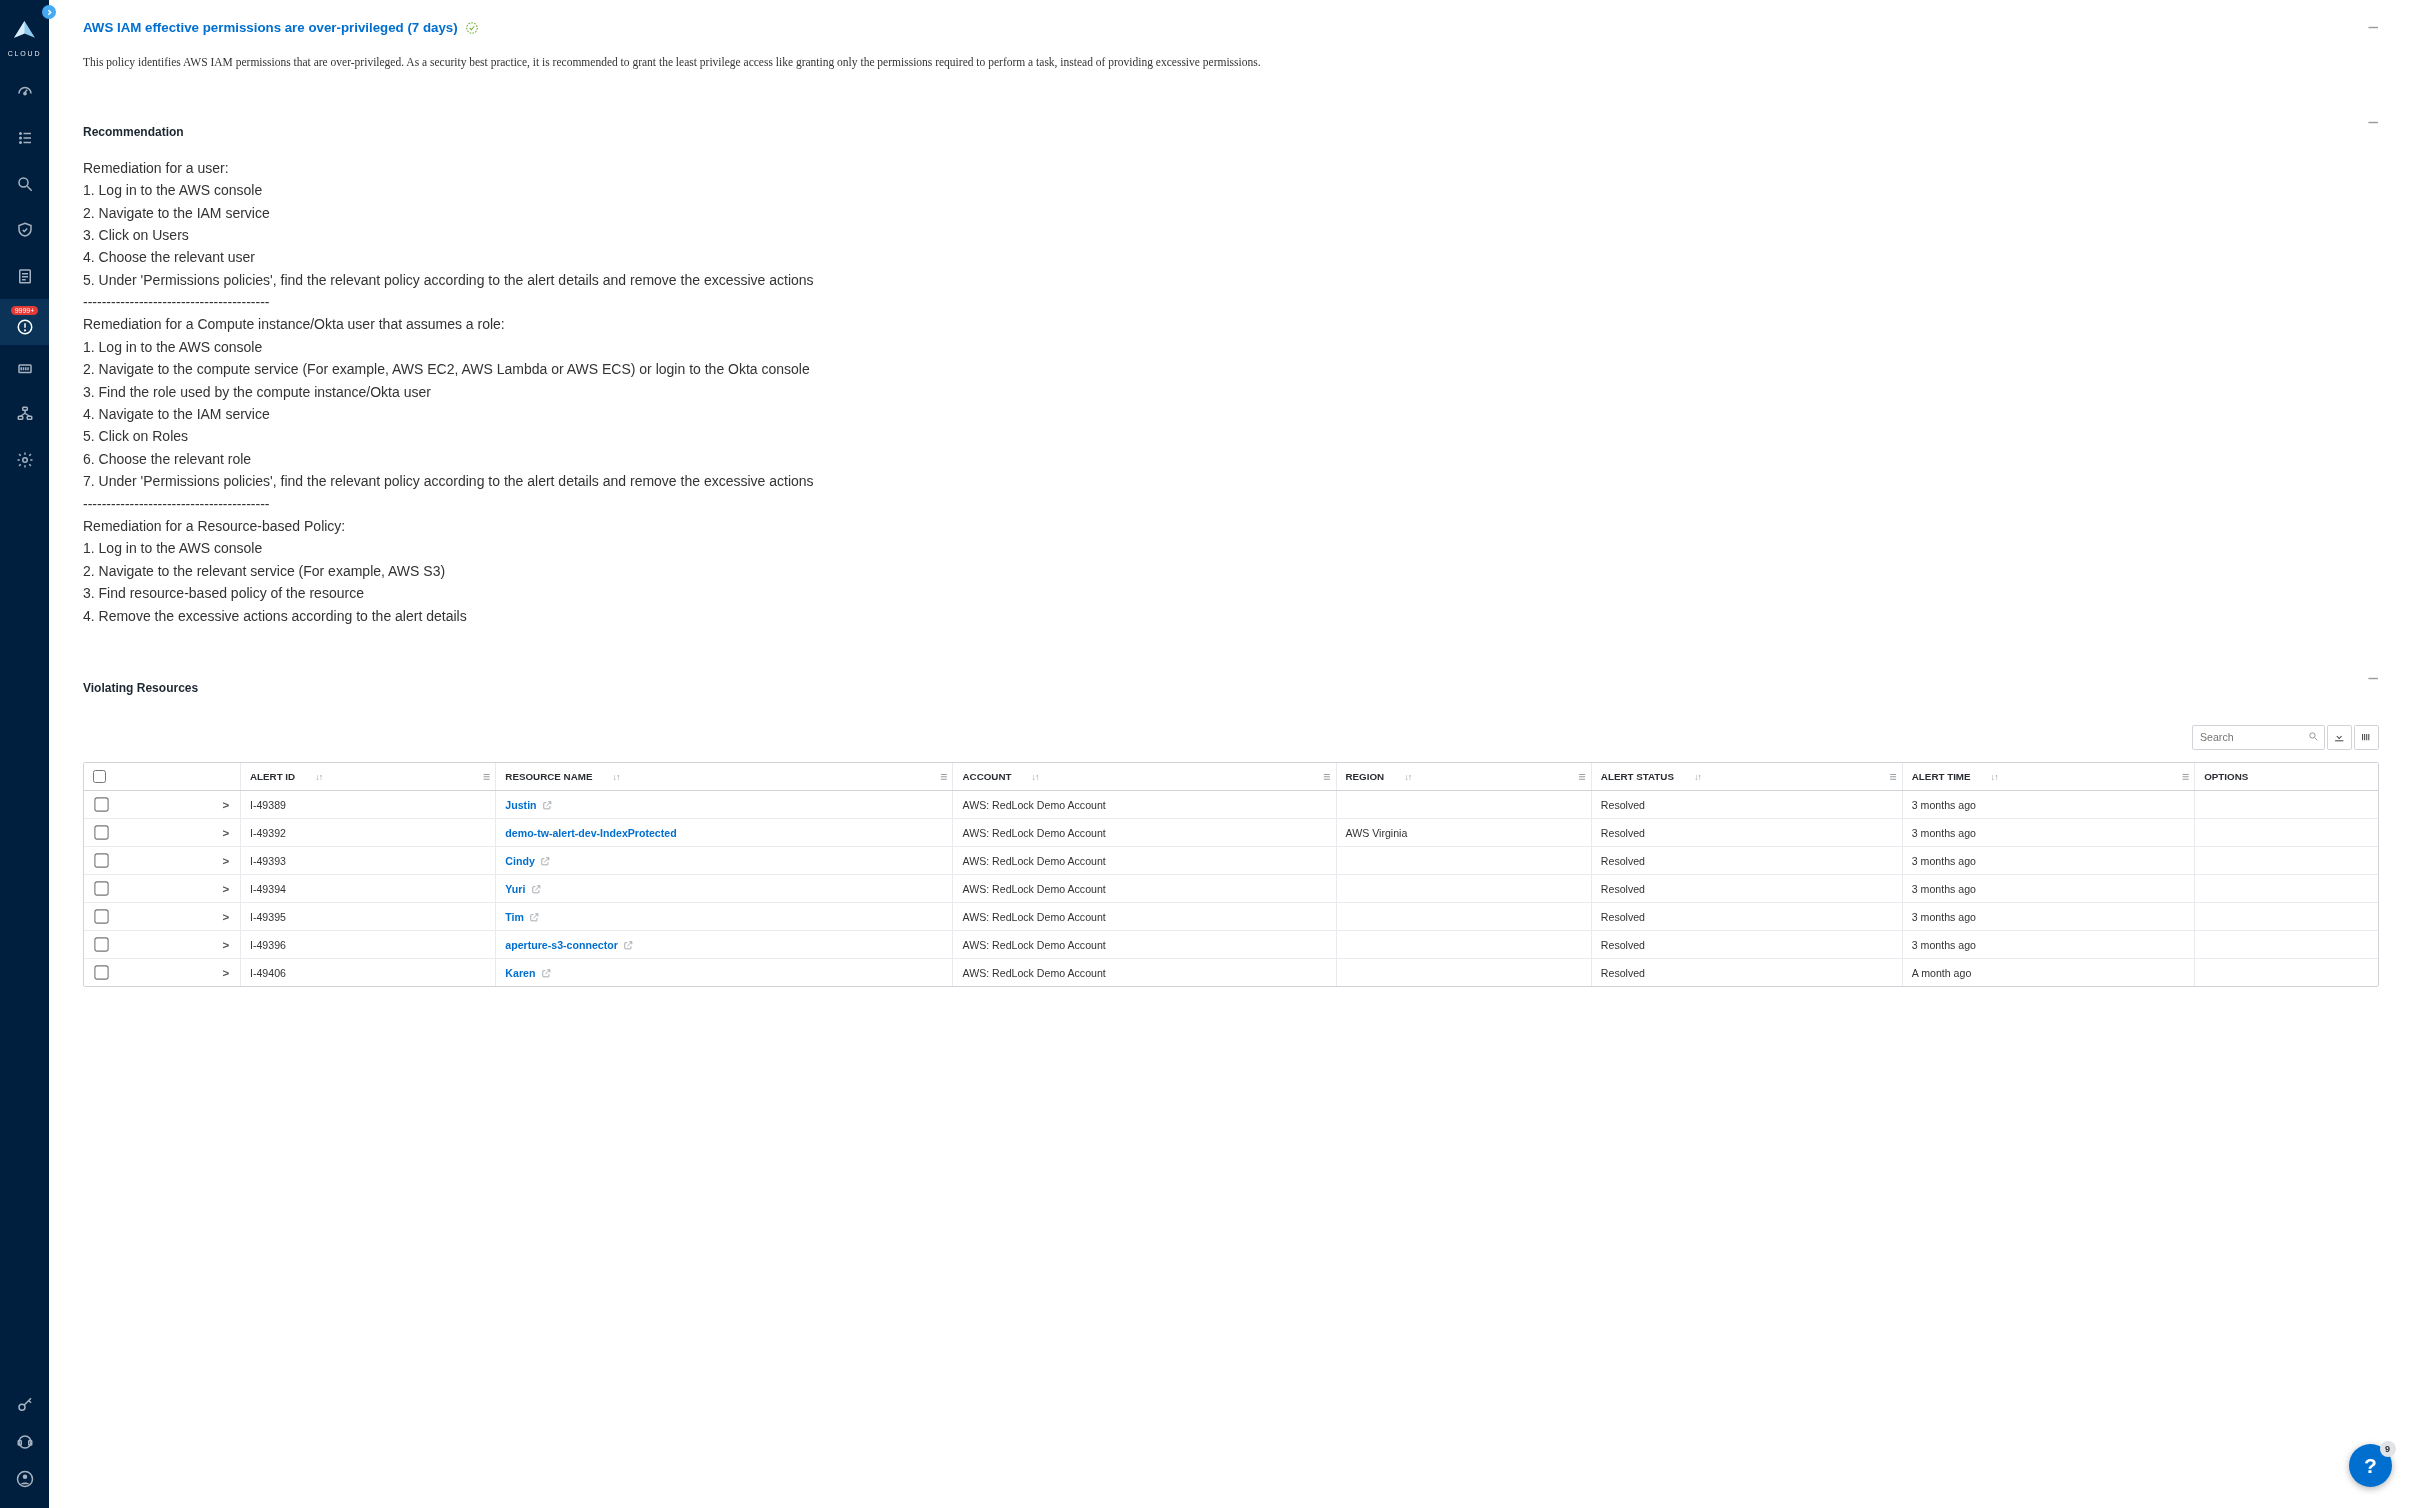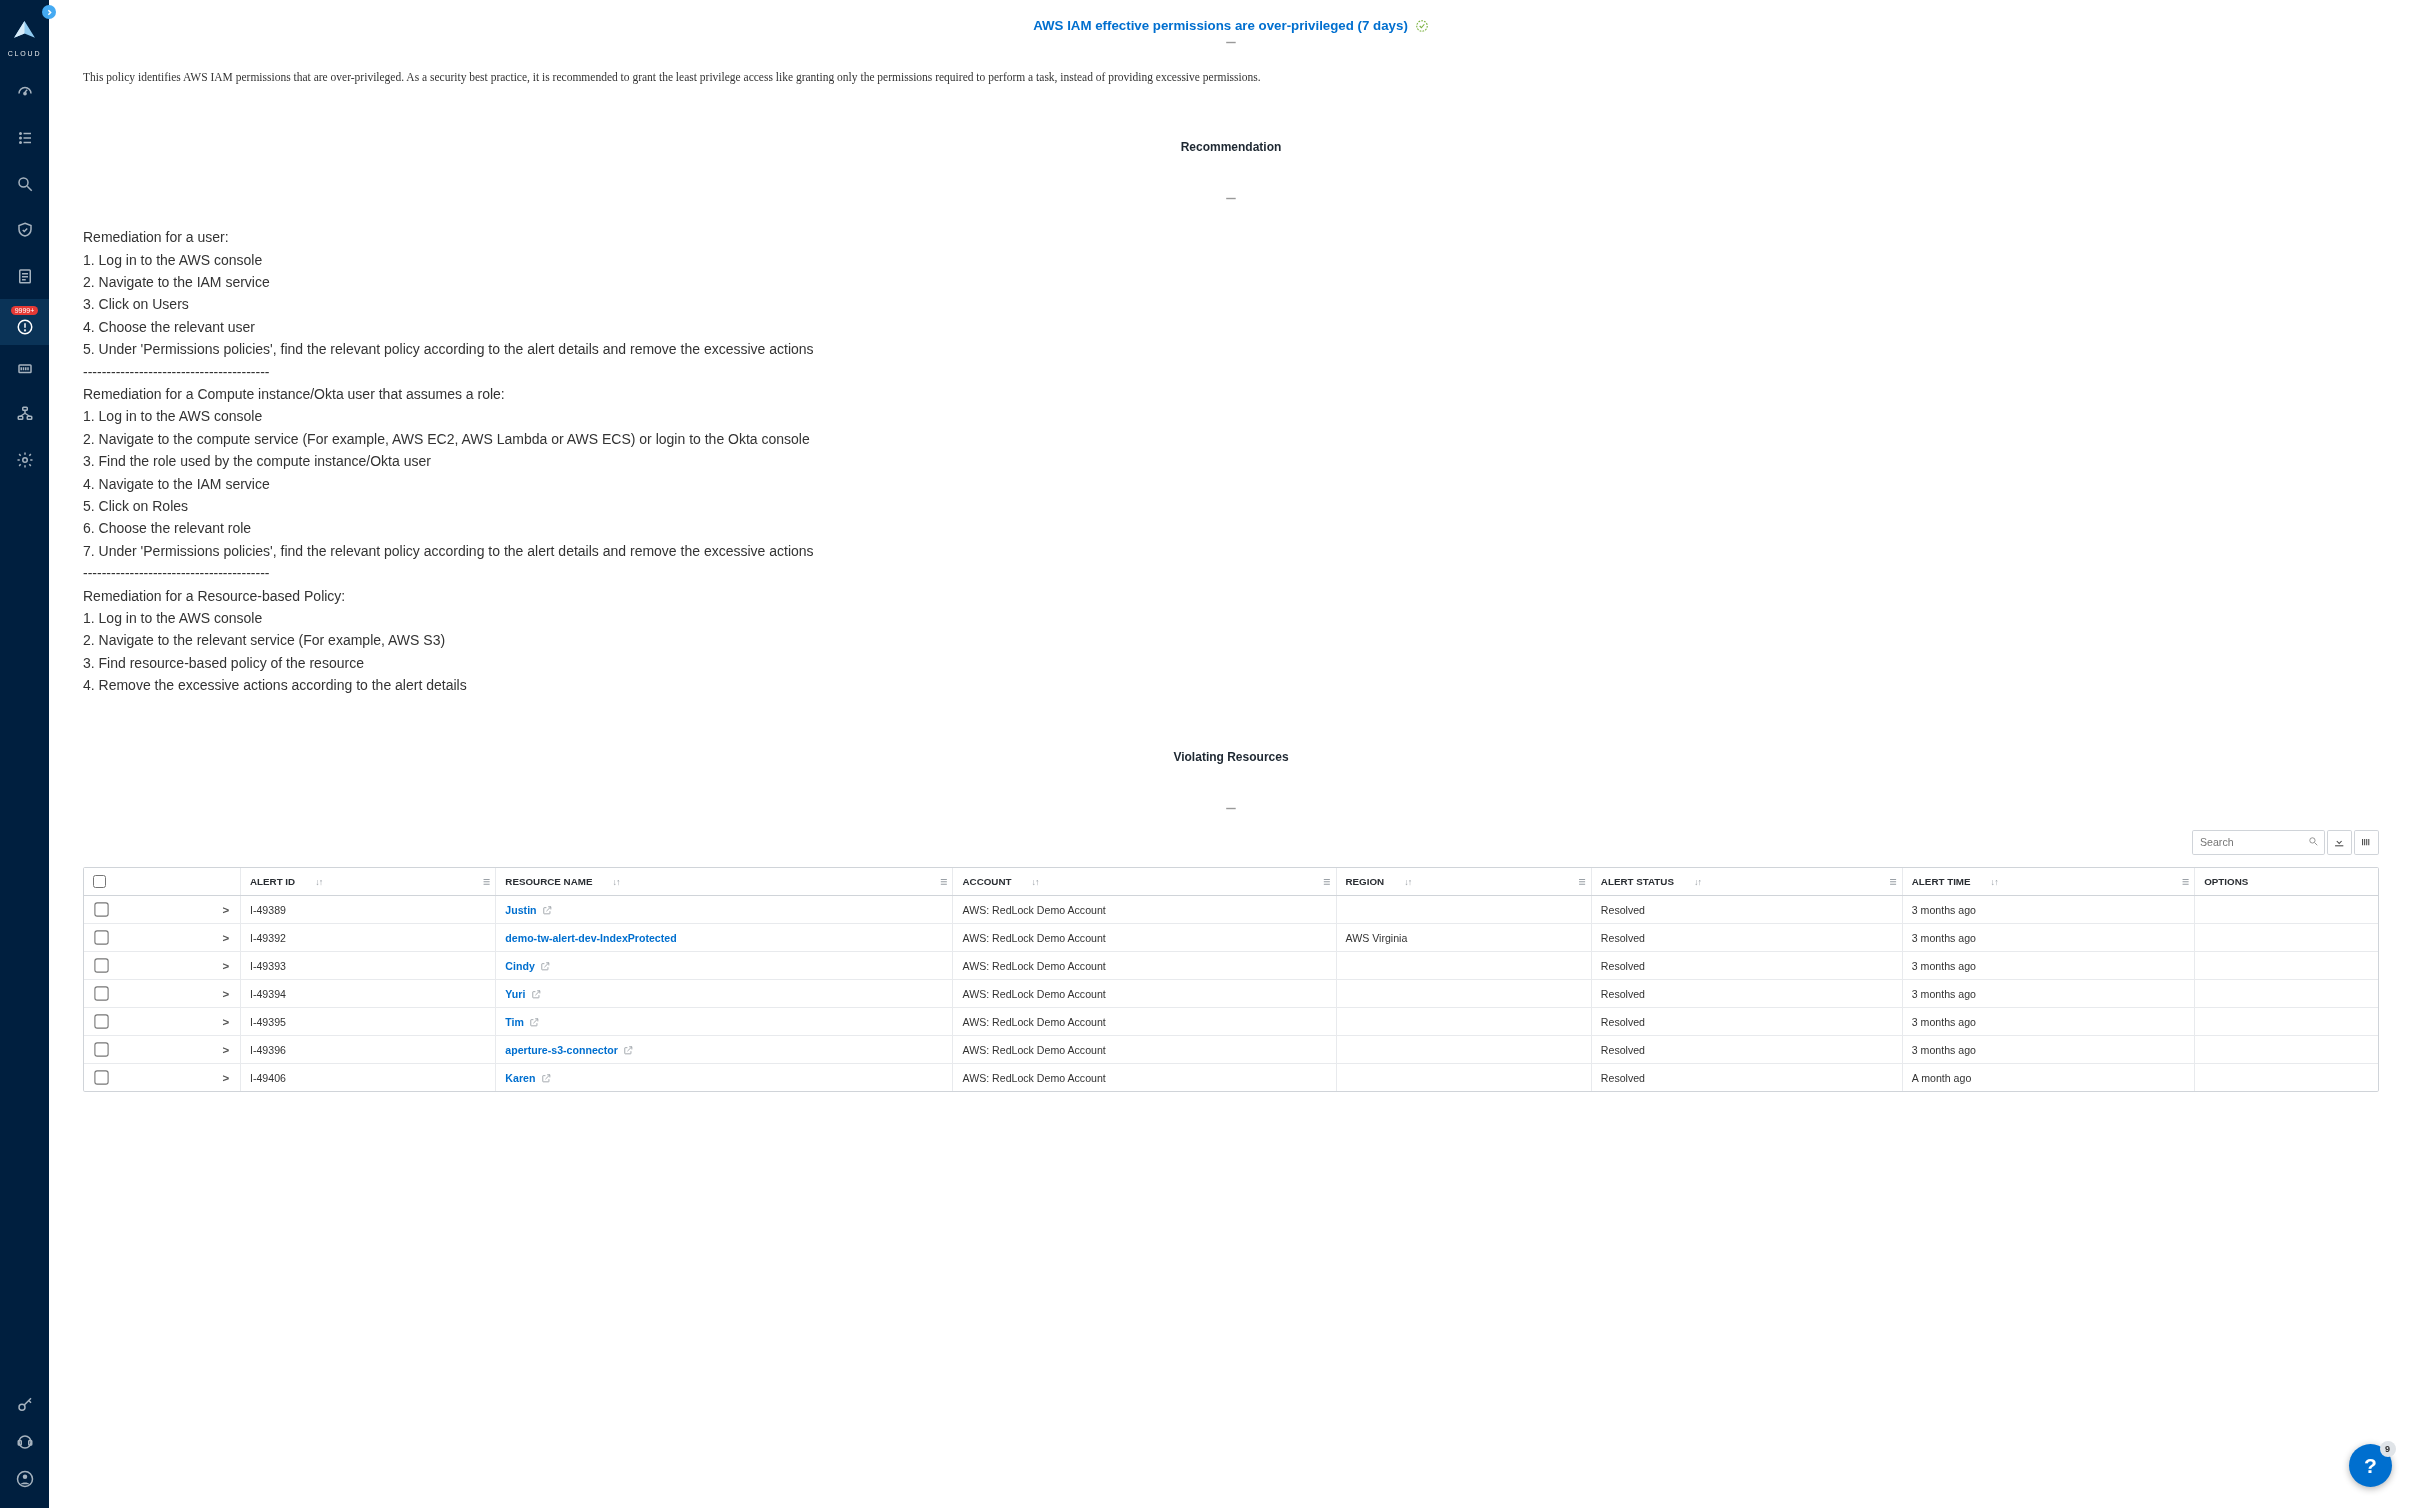--- a/index.html
+++ b/index.html
@@ -83,21 +83,20 @@
   .main {
     flex: 1;
     overflow: auto;
     padding: 18px 34px 106px 34px;
   }
 
   .section-head {
     display: flex;
     align-items: center;
     justify-content: space-between;
-    flex-direction: column;
   }
   .policy-title {
     color: #006fcf;
     font-weight: 700;
     font-size: 13.3px;
     display: flex;
     align-items: center;
     gap: 7px;
   }
   .policy-title .status-icon {
@@ -134,21 +133,21 @@
     line-height: 1.6;
     white-space: pre-line;
   }
 
   
   .table-toolbar {
     display: flex;
     justify-content: flex-end;
     align-items: center;
     gap: 2px;
-    margin-top: 11px;
+    margin-top: 30px;
   }
   .search-box {
     position: relative;
     display: flex;
     align-items: center;
     border: 0.9px solid #d0d4d9;
     border-radius: 1.8px;
     width: 133px;
     height: 25px;
     padding: 0 23px 0 7px;

